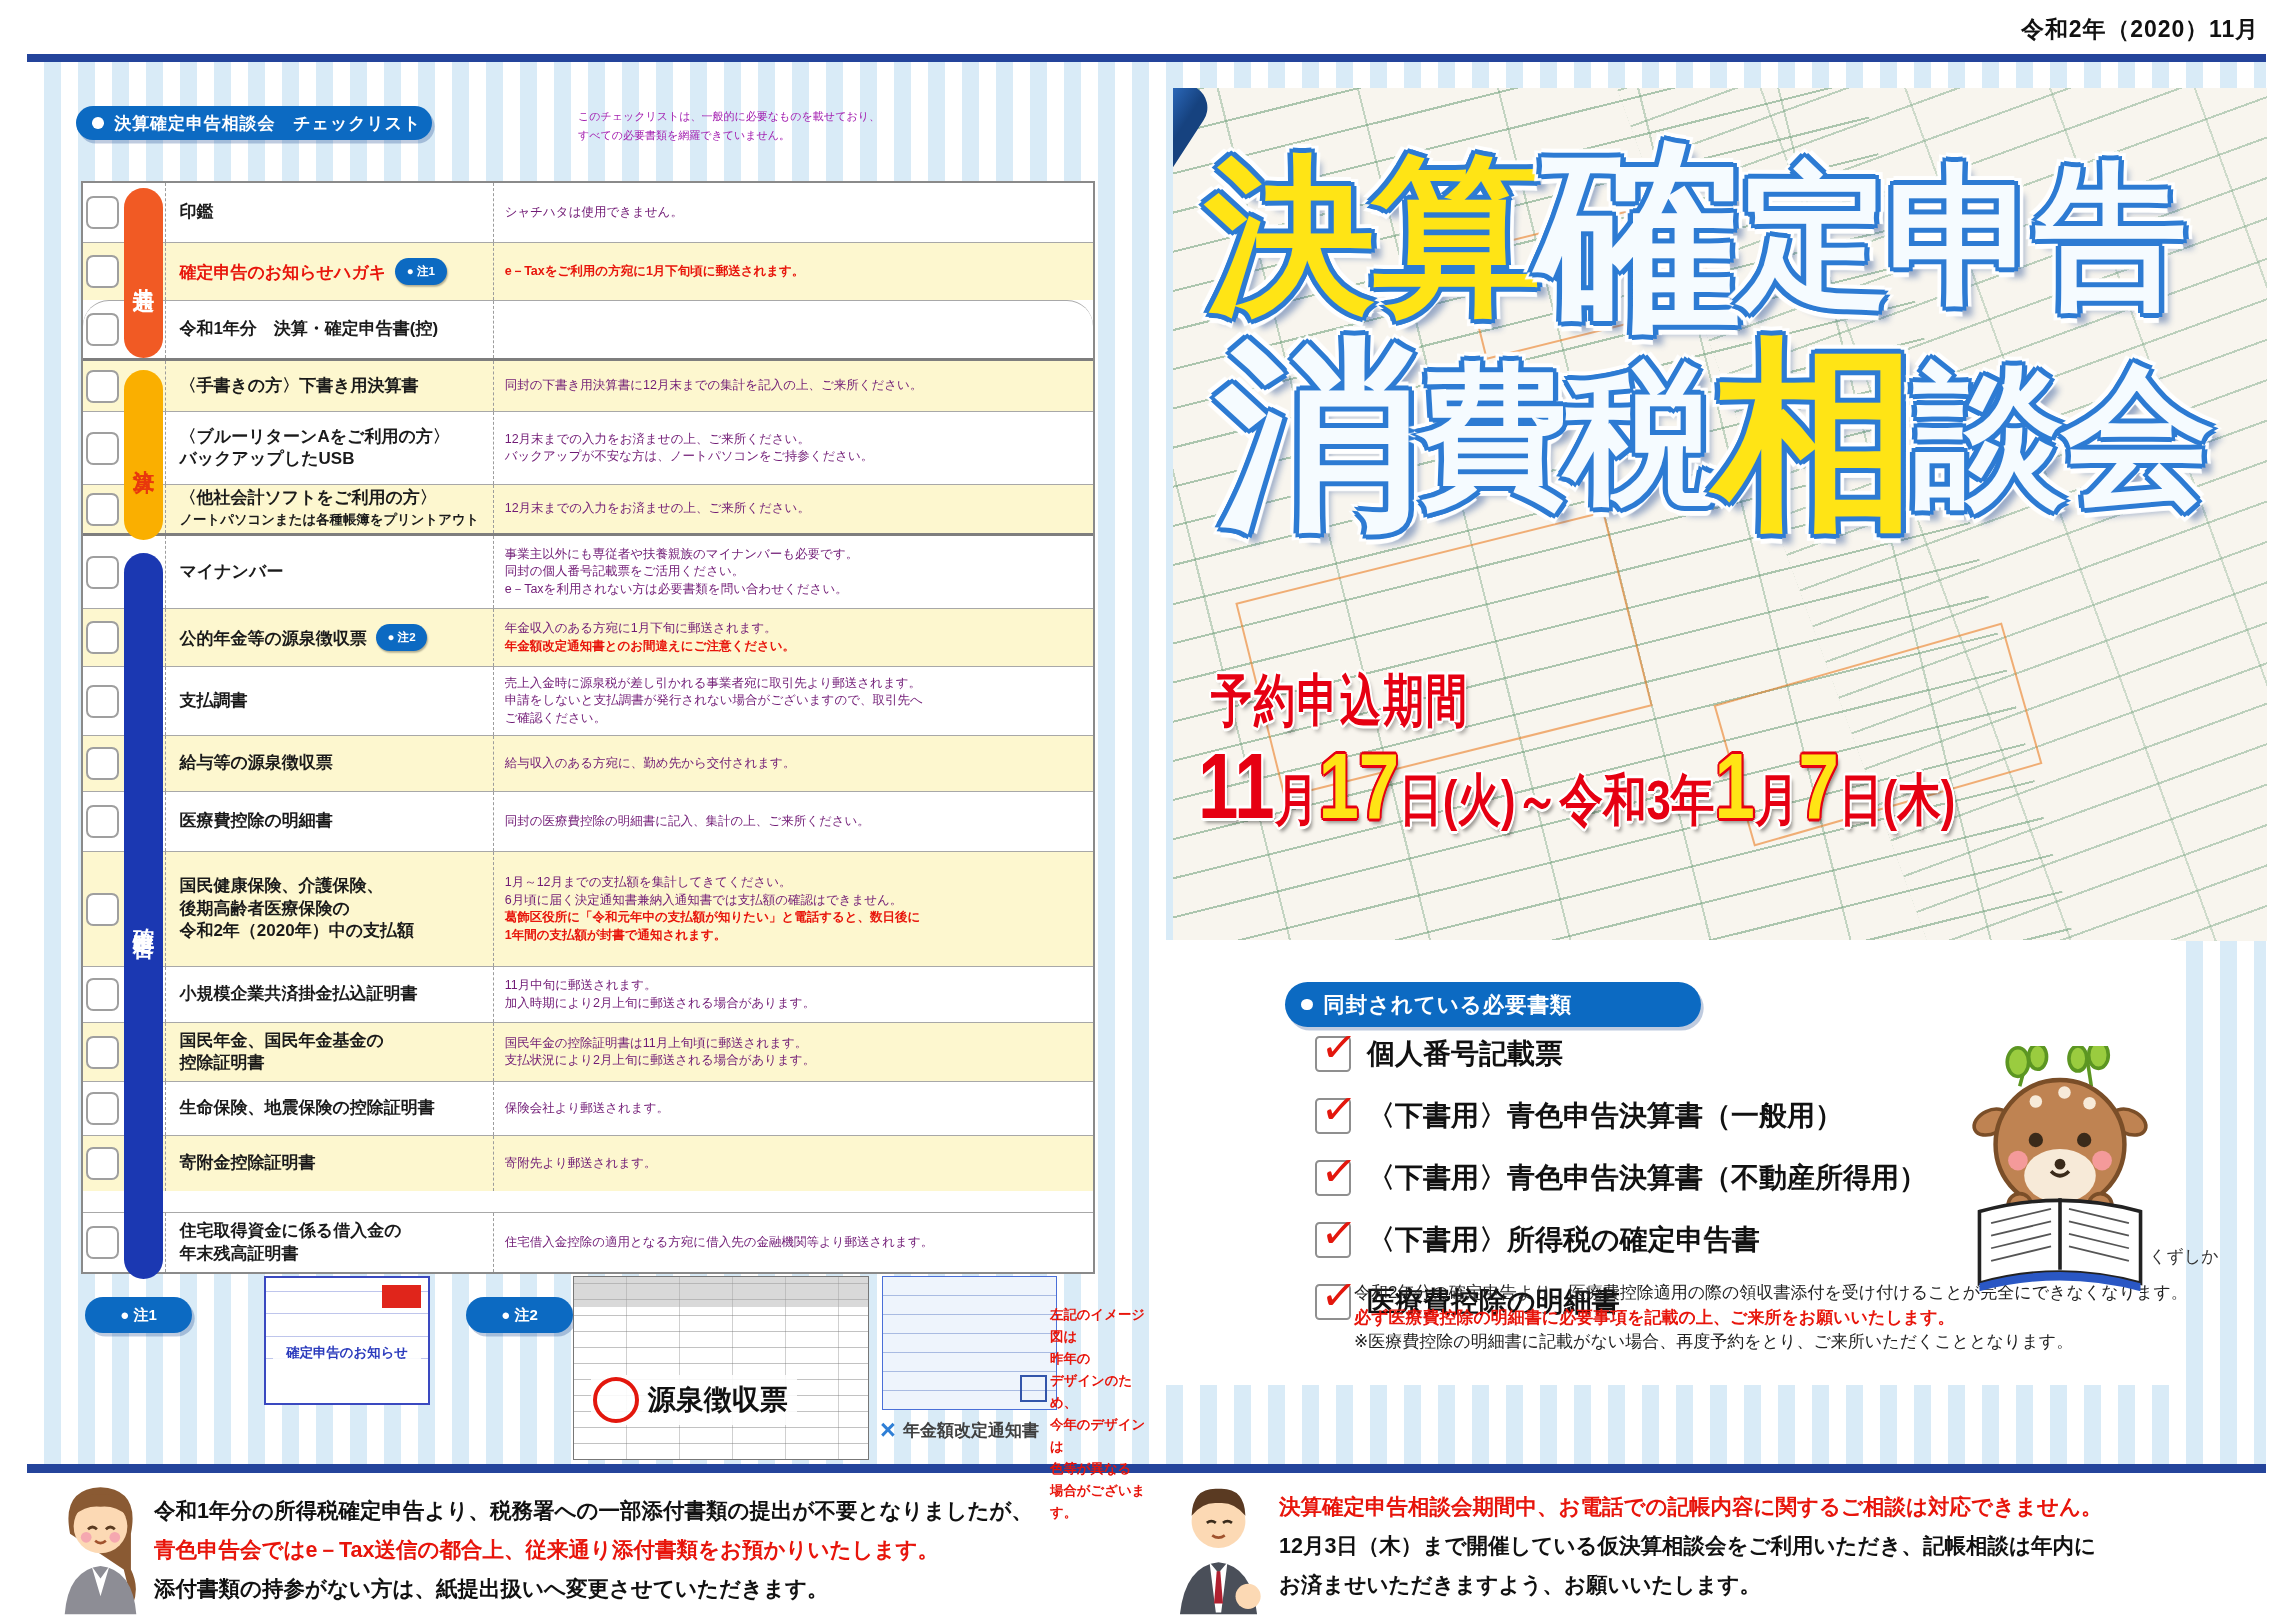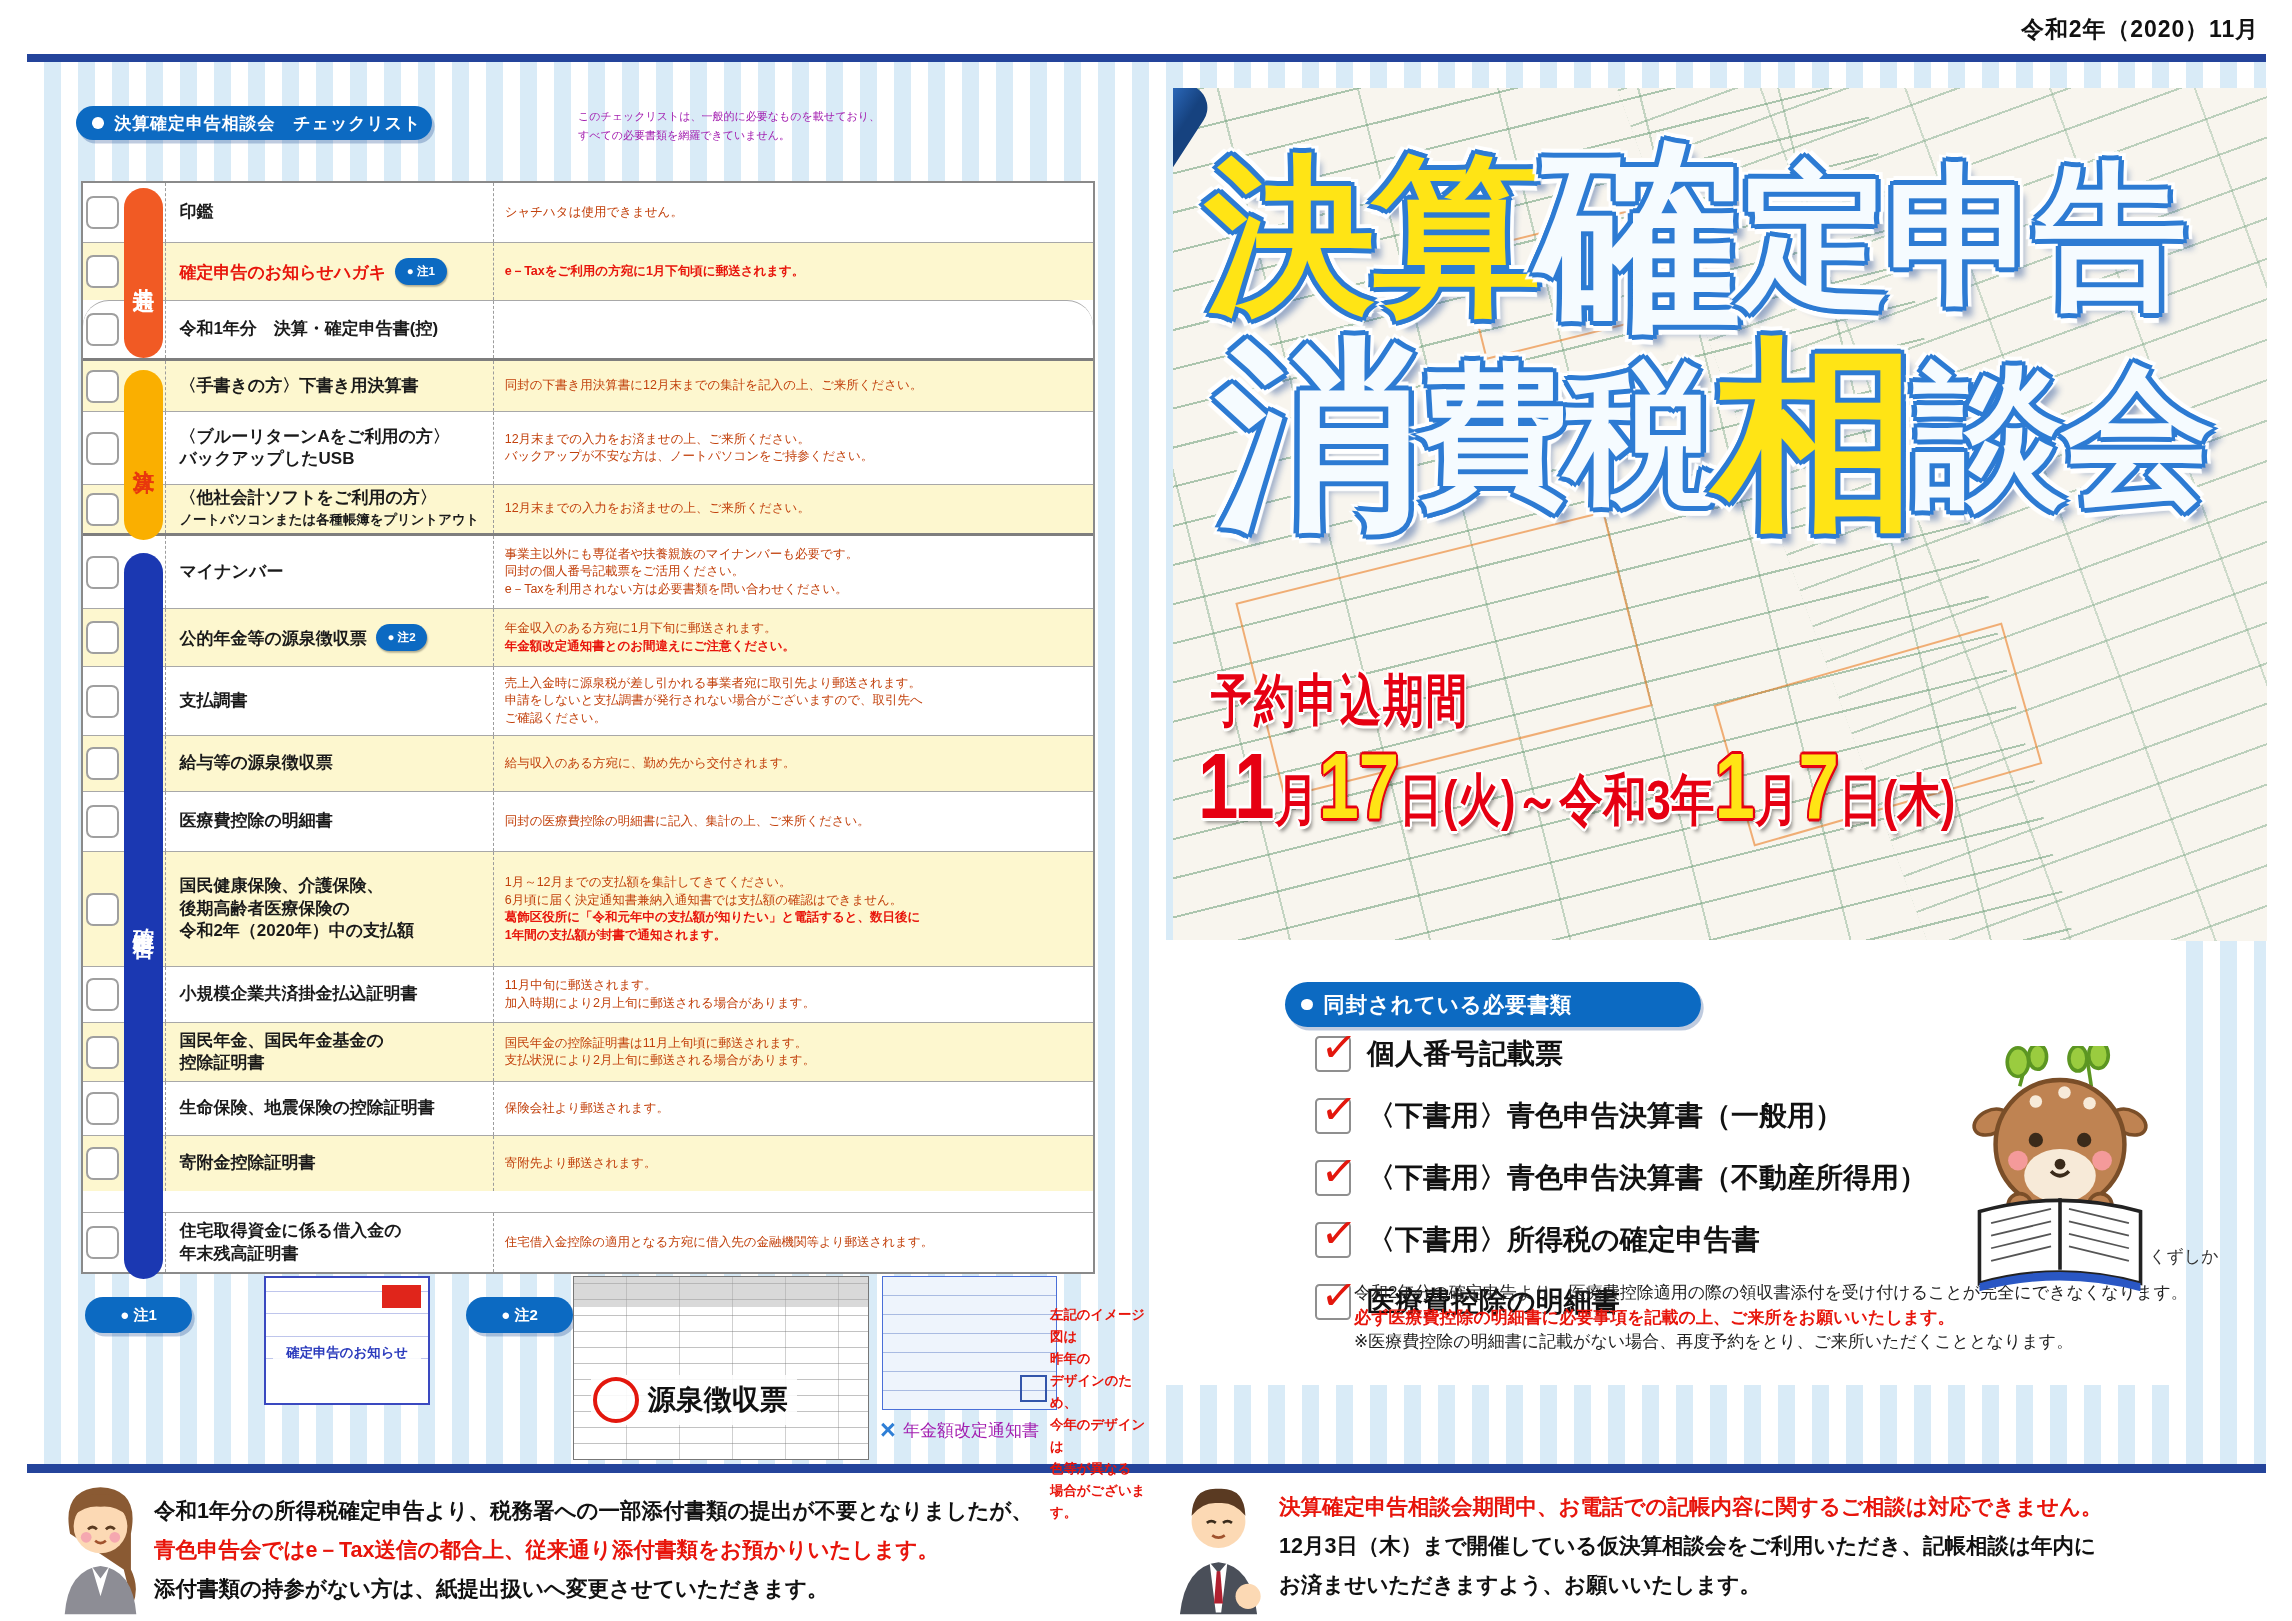--- a/index.html
+++ b/index.html
@@ -26,21 +26,21 @@
   .c-check{width:39px;flex:0 0 39px;display:flex;align-items:center;justify-content:center;}
   .c-band{width:43px;flex:0 0 43px;}
   .c-item{width:328px;flex:0 0 328px;border-left:0.9px dashed #9c9c9c;display:flex;flex-direction:column;
           justify-content:center;padding-left:13.4px;box-sizing:border-box;}
   .c-desc{flex:1 1 auto;border-left:0.9px dashed #9c9c9c;display:flex;flex-direction:column;
           justify-content:center;padding-left:10.7px;padding-right:5.4px;box-sizing:border-box;}
   .cb{width:29px;height:29px;border:2.7px solid #9f9f9f;border-radius:7.2px;background:#fff;}
   .iline{font-size:17px;line-height:22.4px;font-weight:600;color:#1a1a1a;}
   .iline.small{font-size:13.4px;}
   .iline.red{color:#e8150b;}
-  .dline{font-size:12.5px;line-height:17.5px;color:#c2410c;}
+  .dline{font-size:12.5px;line-height:17.5px;color:#701a75;}
   .dline.red{color:#e8150b;font-weight:600;}
   .badge{display:inline-block;margin-left:9px;background:#0c6ac2;color:#fff;font-size:11.6px;font-weight:bold;
          padding:2.7px 11.6px;border-radius:895px;box-shadow:0.9px 1.8px 1.8px rgba(0,0,0,.3);vertical-align:2.7px;}
   #caps{left:0;top:0;width:100%;height:100%;pointer-events:none;}
   .capsule{position:absolute;left:41px;width:39px;border-radius:19.7px;display:flex;align-items:center;justify-content:center;}
   .capsule span{writing-mode:vertical-rl;text-orientation:upright;font-size:21.5px;font-weight:bold;letter-spacing:2.7px;}
   
   .npill{border-radius:895px;background:#0c6ac2;color:#fff;display:flex;align-items:center;justify-content:center;
          font-size:15px;font-weight:bold;box-shadow:2.7px 3.6px 0 rgba(25,70,140,.28);}
   #postcard{left:264px;top:1276px;width:166px;height:129px;background:#fff;border:2.7px solid #3a49c0;box-sizing:border-box;
@@ -54,21 +54,21 @@
   #formA{left:573px;top:1276px;width:296px;height:184px;}
   #formA .ghead{position:absolute;left:0;top:0;width:100%;height:30px;background:rgba(170,170,170,.45);}
   #gensen-row{left:591px;top:1375px;display:flex;align-items:center;background:rgba(255,255,255,.88);padding:1.8px 9px 1.8px 1.8px;}
   .ring{width:38px;height:38px;border:4.5px solid #e3170d;border-radius:50%;margin-right:9px;flex:0 0 auto;}
   #gensen-label{font-size:28px;font-weight:bold;color:#111;}
   #formB{left:882px;top:1276px;width:175px;height:134px;background:#eef4fc;border:1.8px solid #4a6fd8;box-sizing:border-box;
     background-image:repeating-linear-gradient(0deg,transparent 0 18px,rgba(100,130,200,.5) 18px 19px);}
   #formB .seal{position:absolute;right:9px;bottom:7.2px;width:23px;height:23px;border:2.7px solid #3355aa;}
   #nenkin-row{left:880px;top:1415px;display:flex;align-items:center;}
   #nenkin-mark{font-size:27px;font-weight:bold;color:#2f7fd6;margin-right:7.2px;}
-  #nenkin-label{font-size:17px;font-weight:normal;color:#a21caf;}
+  #nenkin-label{font-size:17px;font-weight:bold;color:#404040;}
   #design-note{left:1050px;top:1304px;width:106px;font-size:13.4px;line-height:22px;color:#e8150b;font-weight:600;}
   
   #photo{left:1173px;top:88px;width:1094px;height:853px;overflow:hidden;background:#f8f5ee;}
   .sheet{position:absolute;background-image:
       repeating-linear-gradient(0deg,transparent 0 36px,rgba(96,150,110,.5) 36px 38px),
       repeating-linear-gradient(90deg,transparent 0 134px,rgba(96,150,110,.35) 134px 136px);}
   .obox{position:absolute;border:2.7px solid rgba(235,125,35,.6);}
   #pen{left:-13.4px;top:36px;width:47px;height:421px;border-radius:23px;
        background:linear-gradient(90deg,#2d6cc0,#16427f 70%);transform:rotate(33deg);transform-origin:top center;}
   #pen:after{content:"";position:absolute;left:7.2px;bottom:-47px;border-left:16px solid transparent;

